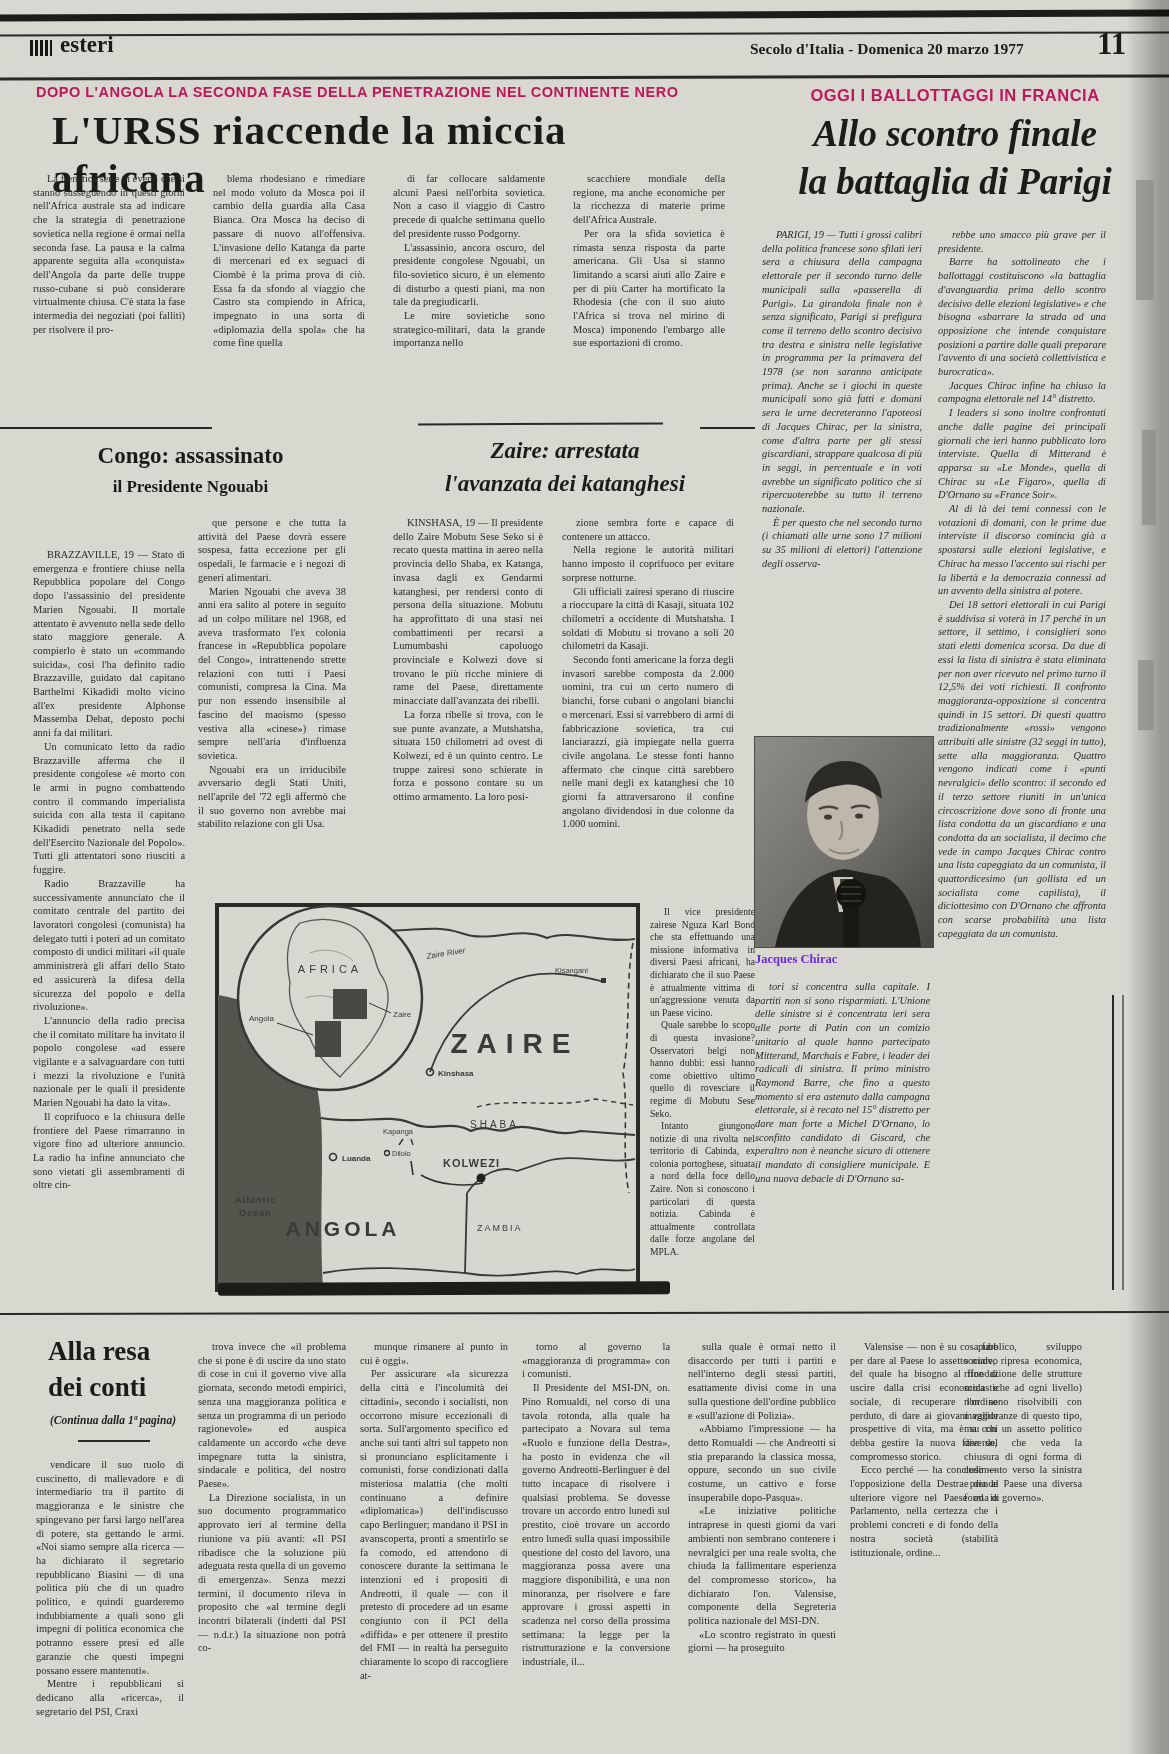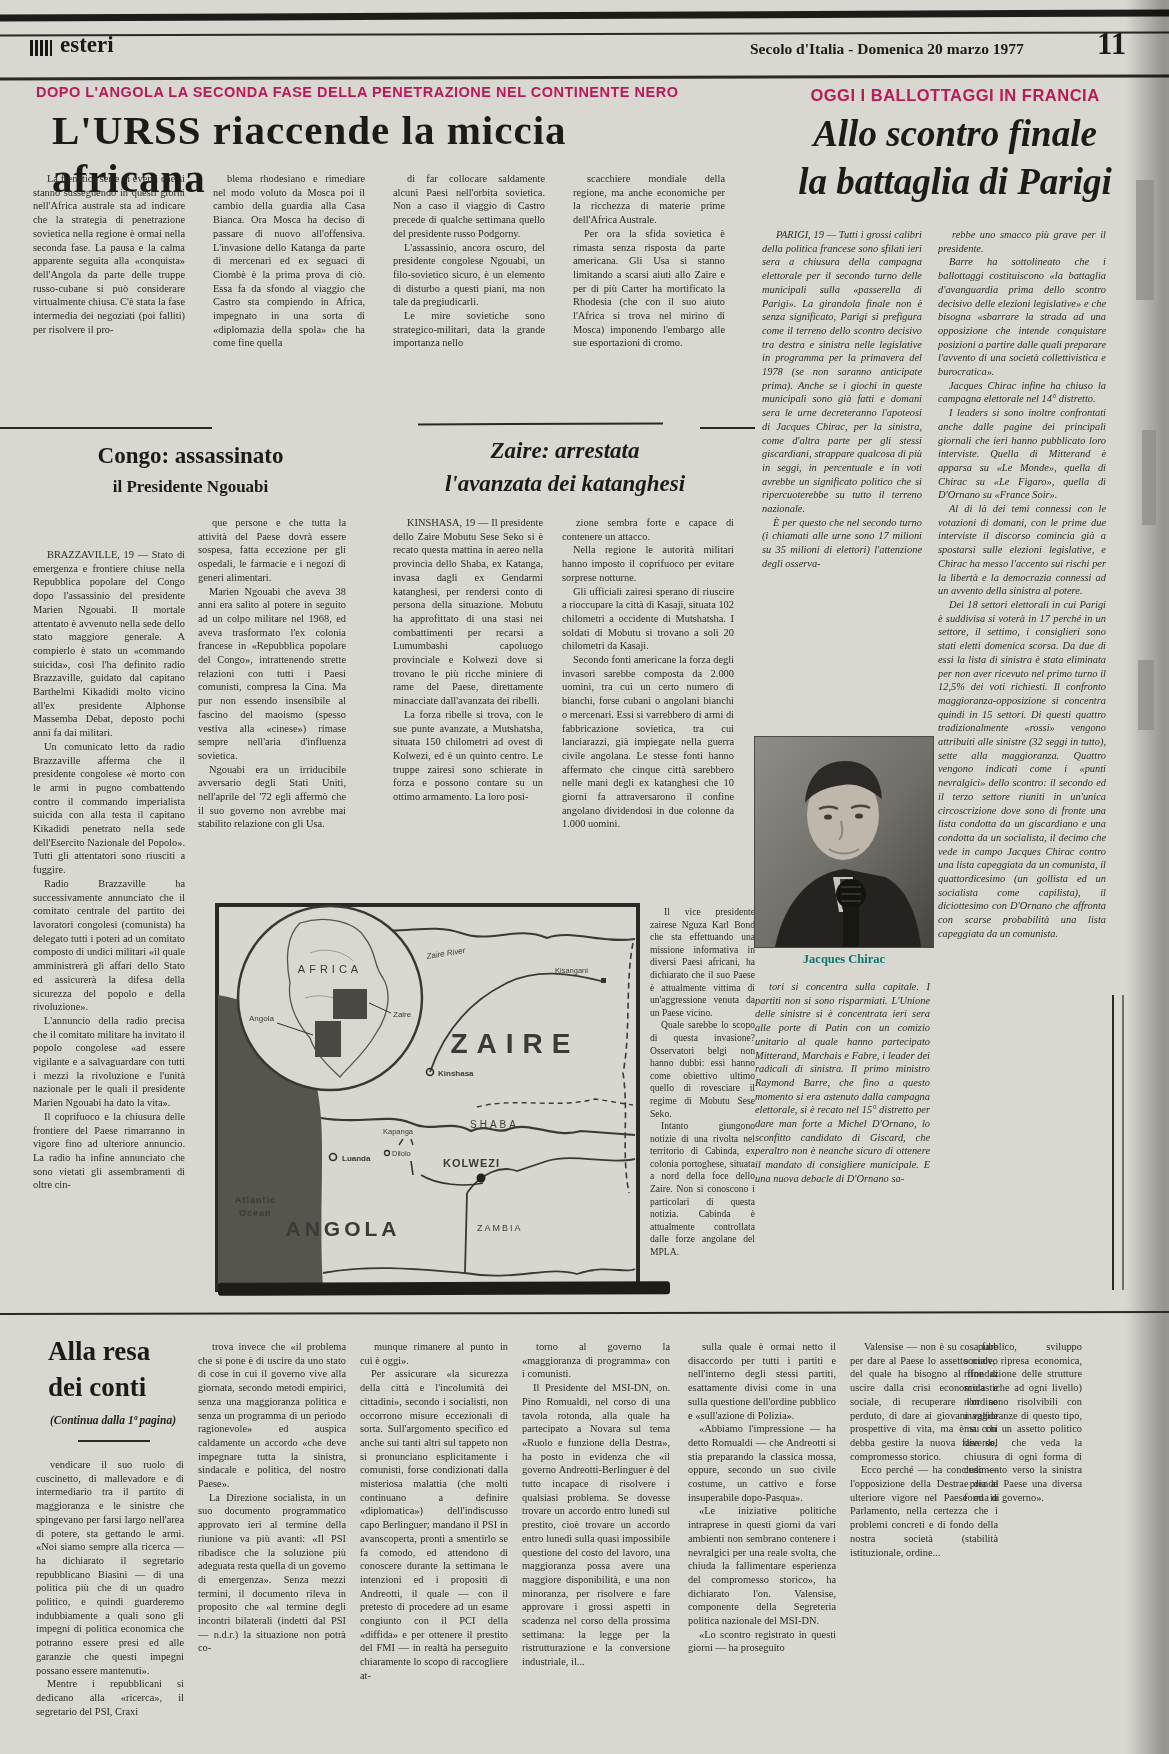--- a/index.html
+++ b/index.html
@@ -9,21 +9,21 @@
   .abs { position:absolute; }
   .rule { background:#2a2926; }
   .kicker { font-family:"Liberation Sans", sans-serif; font-weight:bold;
             color:#be185d; letter-spacing:0.5px; }
   .headline { font-weight:bold; color:#1c1b18; }
   .bodytext { font-size:10.4px; line-height:13.7px; text-align:justify;
               color:#2b2a27; overflow:hidden; }
   .bodytext p { margin:0; text-indent:11px; }
   .bodytext p:first-child { text-indent:14px; }
   .ital { font-style:italic; }
-  .caption { font-weight:bold; font-size:12.5px; text-align:center; color:#0f766e; }
+  .caption { font-weight:bold; font-size:12.5px; text-align:left; color:#6d28d9; }
   .shadow-right { background:linear-gradient(to right, rgba(0,0,0,0) 0%, rgba(0,0,0,0.30) 85%); }
   .smudge { background:#1d1c19; border-radius:3px; }
   .artifact { background:#8f8e88; opacity:0.75; }
   svg text { font-family:"Liberation Sans", sans-serif; fill:#3b3a36; }
 </style>
 </head>
 <body>
 
 <div class="page">
 

